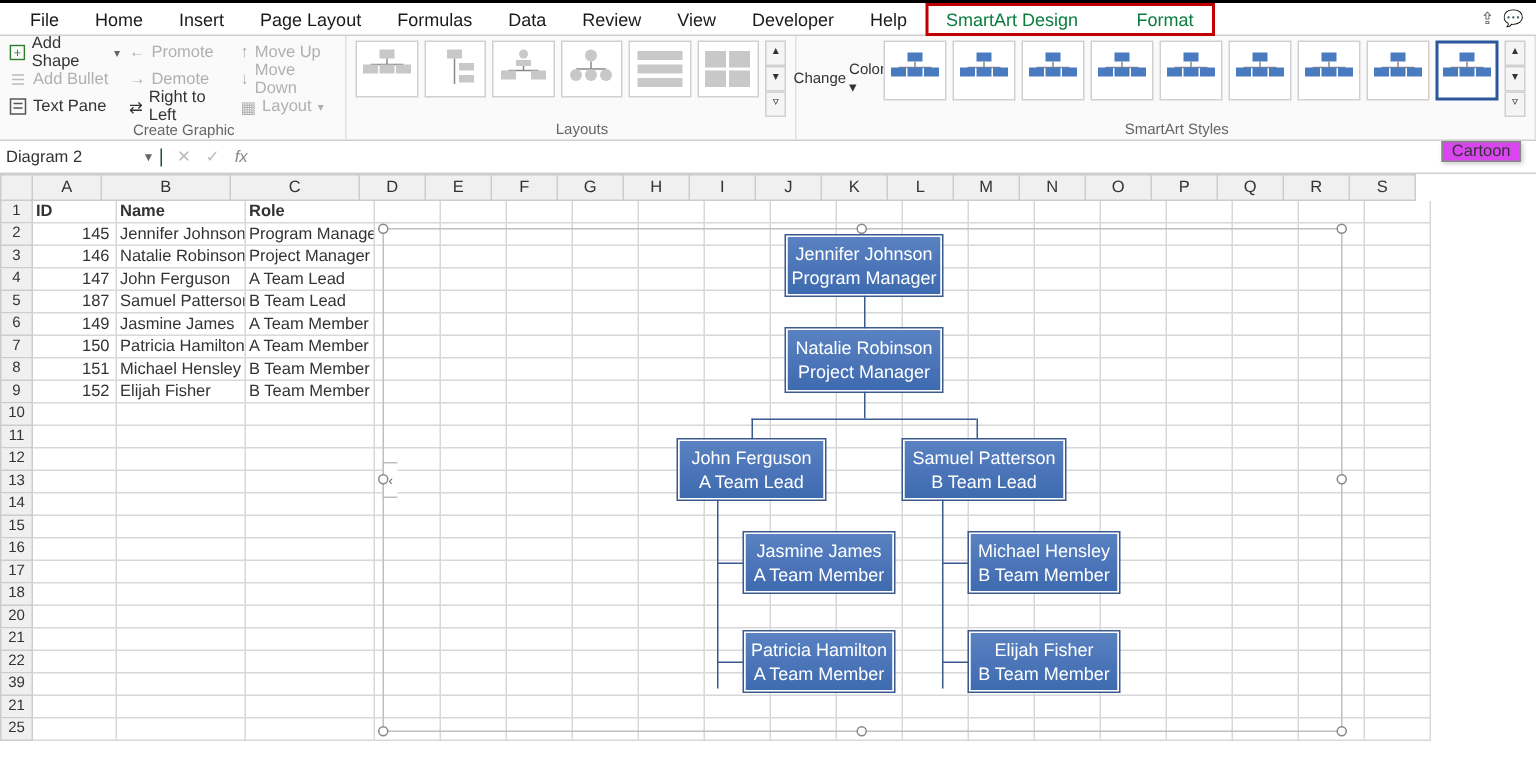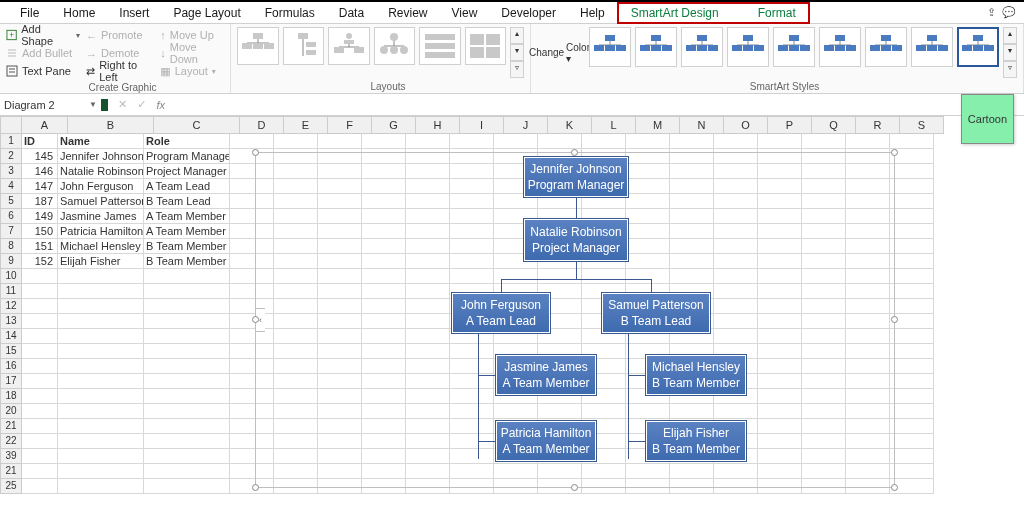--- a/index.html
+++ b/index.html
@@ -28,38 +28,38 @@
 .layout-thumb, .style-thumb { width:42px; height:38px; border:1px solid #d0d0d0; background:#fff; display:flex; align-items:center; justify-content:center; cursor:pointer; }
 .style-thumb { width:42px; height:40px; }
 .style-thumb.selected { border:2px solid #2a579a; }
 .scroll-ctrl { width:14px; display:flex; flex-direction:column; }
 .scroll-ctrl div { flex:1; border:1px solid #d0d0d0; font-size:8px; text-align:center; line-height:12px; background:#f5f5f5; cursor:pointer;}
 .changecolors { width:48px; display:flex; flex-direction:row; align-items:center; justify-content:center; gap:2px; font-size:10px; cursor:pointer; }
 .changecolors .sw { width:26px; height:22px; }
 
 
 .fxrow { display:flex; align-items:center; height:22px; border-bottom:1px solid #d0d0d0; }
-.namebox { width:108px; border-right:7px solid #14532d; padding:0 4px; font-size:11px; display:flex; align-items:center; justify-content:space-between; }
+.namebox { width:108px; border-right:1px solid #14532d; padding:0 4px; font-size:11px; display:flex; align-items:center; justify-content:space-between; }
 .namebox .dd { font-size:8px; color:#666; }
 .fxctl { display:flex; align-items:center; gap:10px; padding:0 10px; color:#888; }
 .fxbar { flex:1; padding:0 4px; }
-.tooltip { position:absolute; right:10px; top:94px; background:#86efac; border:1px solid #888; padding:18px 6px; font-size:11px; box-shadow:1px 1px 3px rgba(0,0,0,0.2); }
+.tooltip { position:absolute; right:10px; top:94px; background:#d946ef; border:1px solid #888; padding:0 6px; font-size:11px; box-shadow:1px 1px 3px rgba(0,0,0,0.2); }
 
 
 .gridwrap { position:relative; height: calc(507px - 2px - 22px - 70px - 22px); overflow:hidden; }
 .colheads { display:flex; height:18px; position:sticky; top:0; }
 .corner { width:22px; border:1px solid #ccc; background:#f0f0f0; }
 .ch { border:1px solid #ccc; border-left:none; background:#f0f0f0; text-align:center; font-size:11px; line-height:16px; color:#333; }
 .ch.A{width:46px}.ch.B{width:86px}.ch.C{width:86px}
 .ch.std{width:44px}
 .rows { }
 .row { display:flex; height:15px; }
 .rh { width:22px; border:1px solid #ccc; border-top:none; background:#f0f0f0; text-align:center; font-size:10px; line-height:14px; color:#333;}
 .cell { border:1px solid #d8d8d8; border-top:none; border-left:none; font-size:11px; padding:0 2px; line-height:14px; overflow:hidden; white-space:nowrap; }
-.cell.A{width:36px; text-align:right; padding-right:4px;}
+.cell.A{width:56px; text-align:right; padding-right:4px;}
 .cell.B{width:86px}.cell.C{width:86px}
 .cell.std{width:44px}
 .cell.b { font-weight:bold; }
 .cell.A.b{text-align:left;}
 
 
 .smartart-frame { position:absolute; border:1px solid #bfbfbf; }
 .handle { position:absolute; width:7px; height:7px; background:#fff; border:1px solid #888; border-radius:50%; }
 .side-tab { position:absolute; left:-1px; top:50%; transform:translateY(-50%); width:10px; height:24px; border:1px solid #bfbfbf; border-right:none; background:#fff; font-size:9px; text-align:center; line-height:22px; color:#666; cursor:pointer;}
 .orgchart { position:absolute; }

